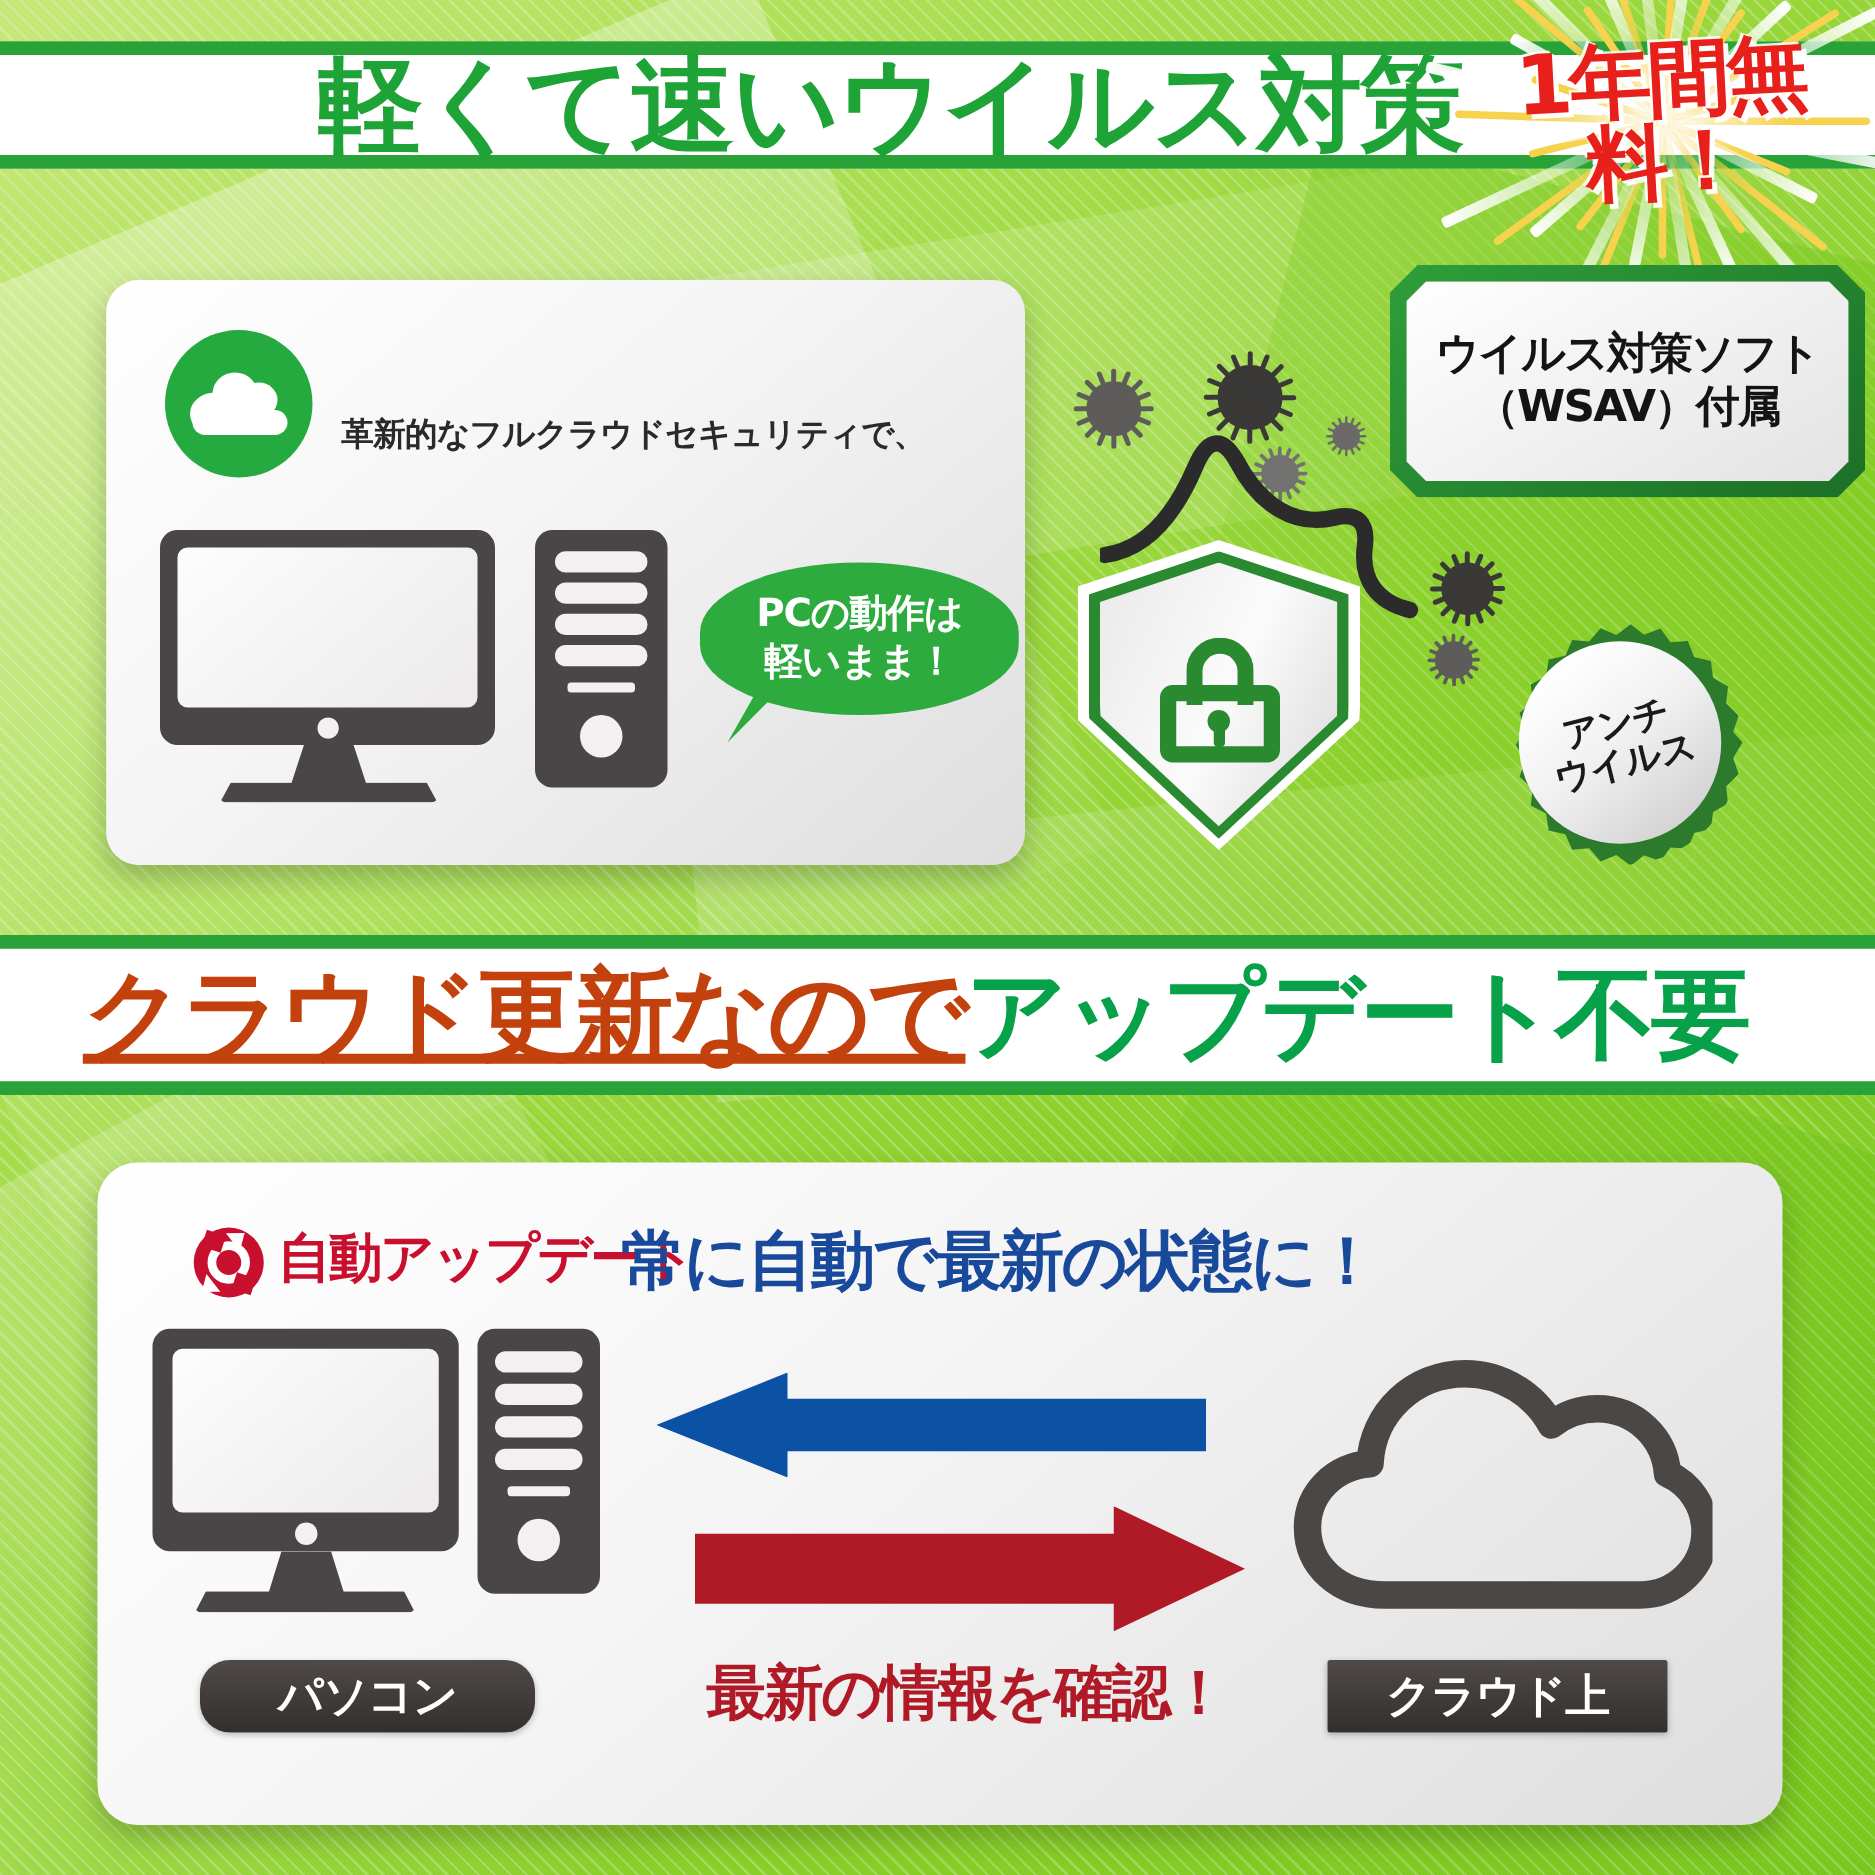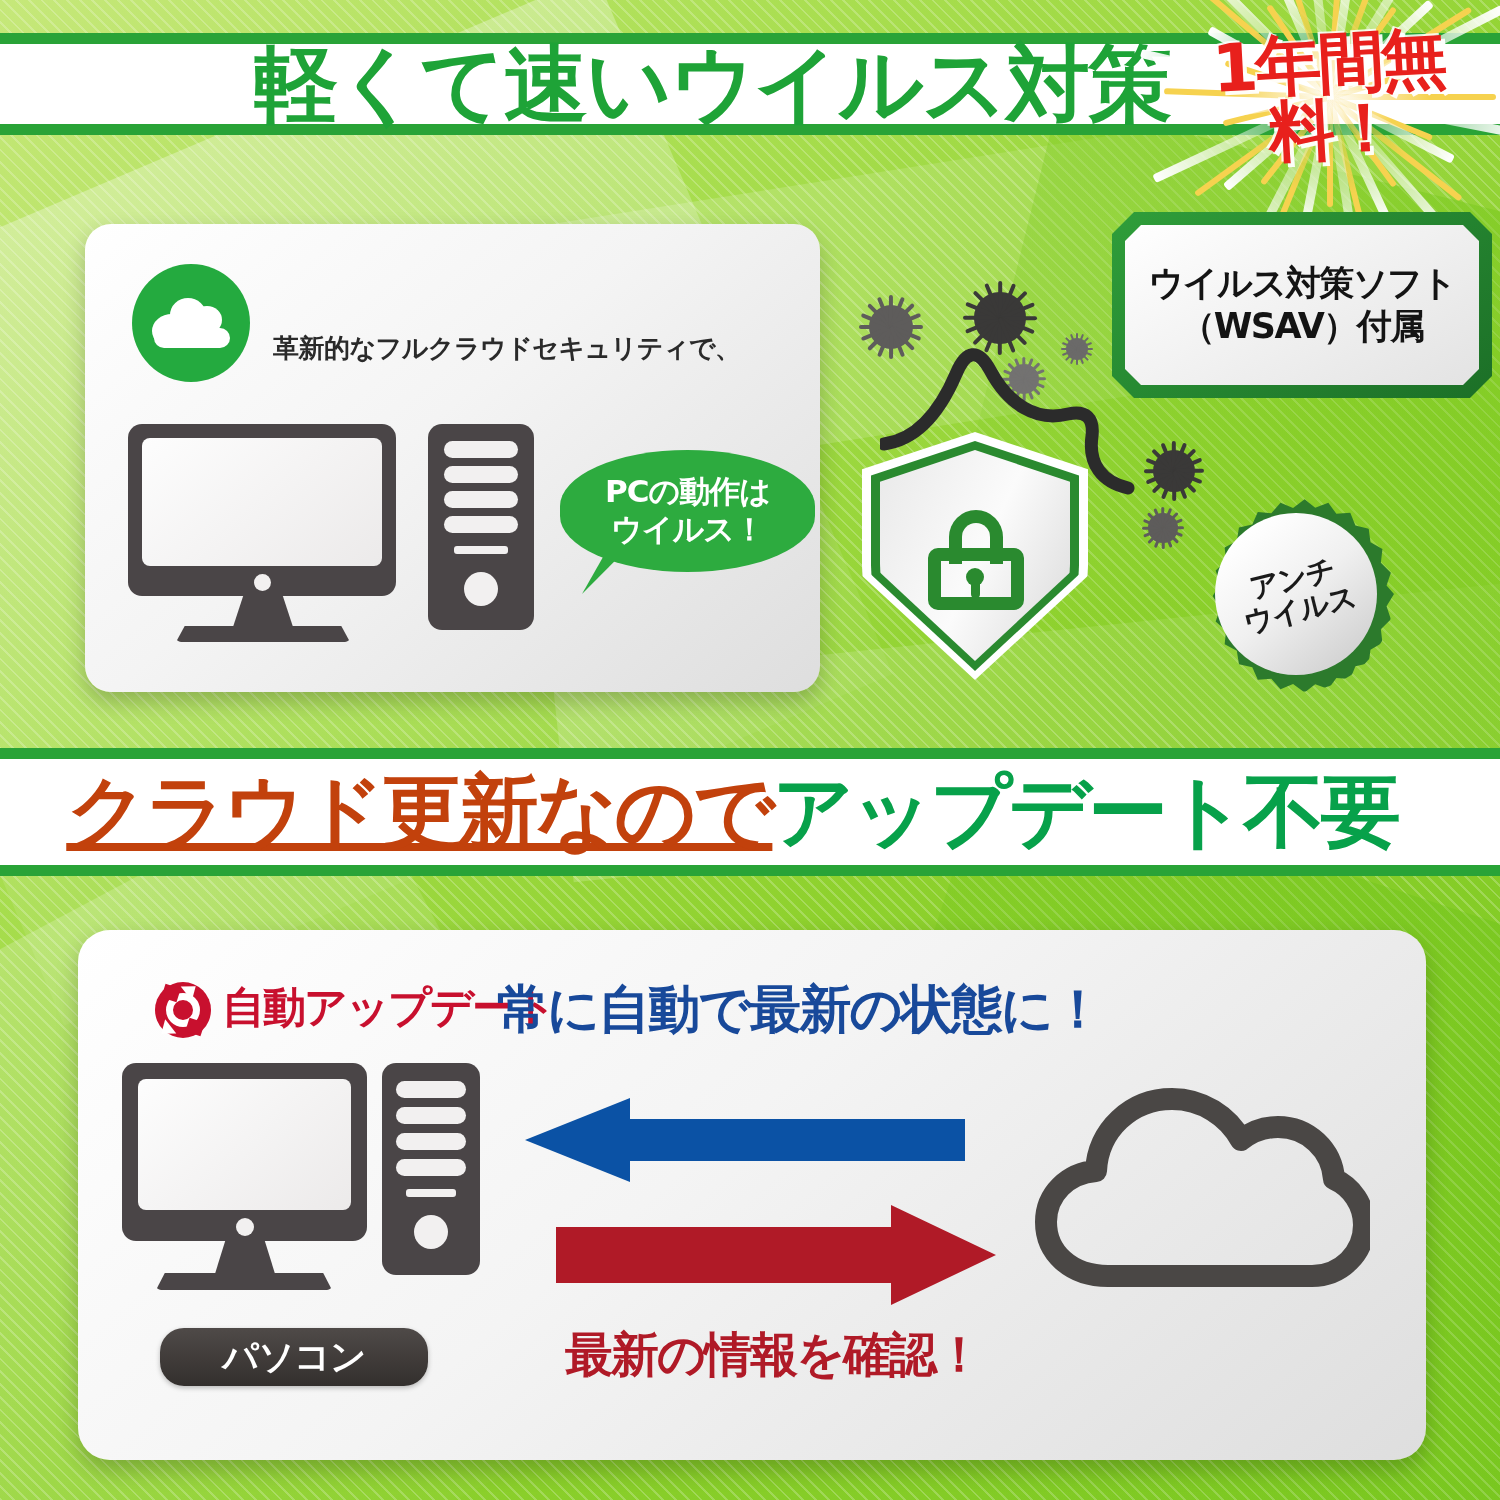--- a/index.html
+++ b/index.html
@@ -323,21 +323,21 @@
       <div class="bar"></div>
         <div class="pwr"></div>
     </div>
   </div>
 
   <div id="bubble">
     <div class="tail"></div>
     <div class="body"></div>
     <div class="txt">
       <span>PCの動作は</span>
-      <span>ウイルス！</span>
+      <span>軽いまま！</span>
     </div>
   </div>
 
   <div id="germs">
       <div class="germ" style="left: 856px; top: 292px; width: 70px; height: 70px;">
         <div class="core" style="background: rgb(94, 92, 91);"></div>
         <div class="sp" style="background: rgb(94, 92, 91); height: 32.2px; width: 3.85px; transform: translate(-50%, 0px) rotate(0deg);"></div>
         <div class="sp" style="background: rgb(94, 92, 91); height: 32.2px; width: 3.85px; transform: translate(-50%, 0px) rotate(22.5deg);"></div>
         <div class="sp" style="background: rgb(94, 92, 91); height: 32.2px; width: 3.85px; transform: translate(-50%, 0px) rotate(45deg);"></div>
         <div class="sp" style="background: rgb(94, 92, 91); height: 32.2px; width: 3.85px; transform: translate(-50%, 0px) rotate(67.5deg);"></div>
@@ -530,15 +530,16 @@
   <div id="cloud-out">
     <svg viewBox="0 0 340 225">
       <path d="M78 206 C 40 206 16 182 16 152 C 16 124 38 103 66 101
                C 68 60 101 29 142 29 C 172 29 198 46 211 70
                C 221 62 234 57 248 57 C 278 57 302 80 304 109
                C 322 117 334 135 334 155 C 334 183 311 206 282 206 Z" fill="none" stroke="#4a4745" stroke-width="22" stroke-linejoin="round"></path>
     </svg>
   </div>
 
   <div class="tag" id="tag-pc">パソコン</div>
+  <div class="tag" id="tag-cloud">クラウド上</div>
   <div class="red-caption">最新の情報を確認！</div>
 
 </div>
 
 </body></html>

